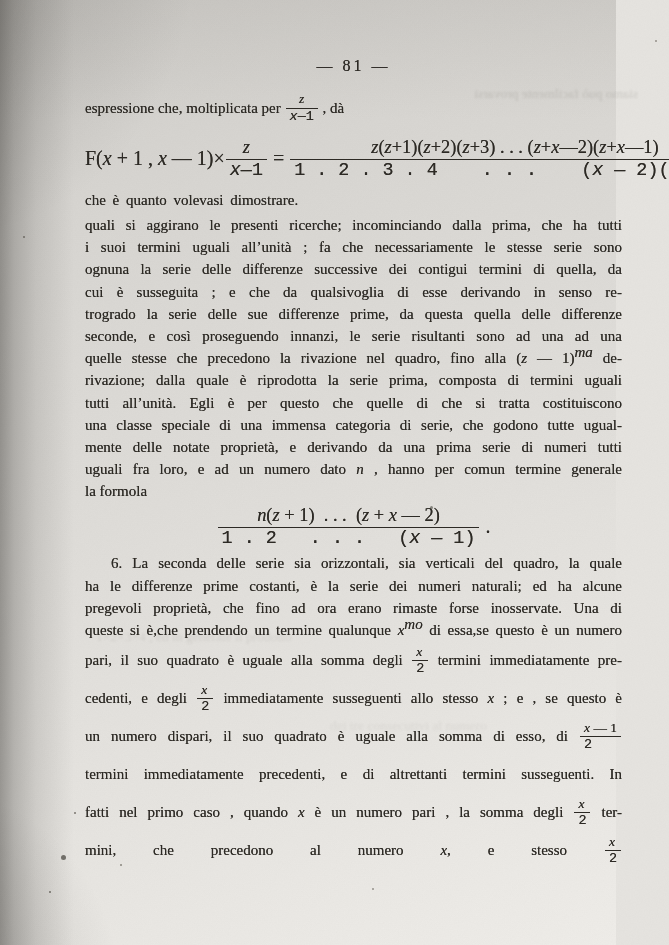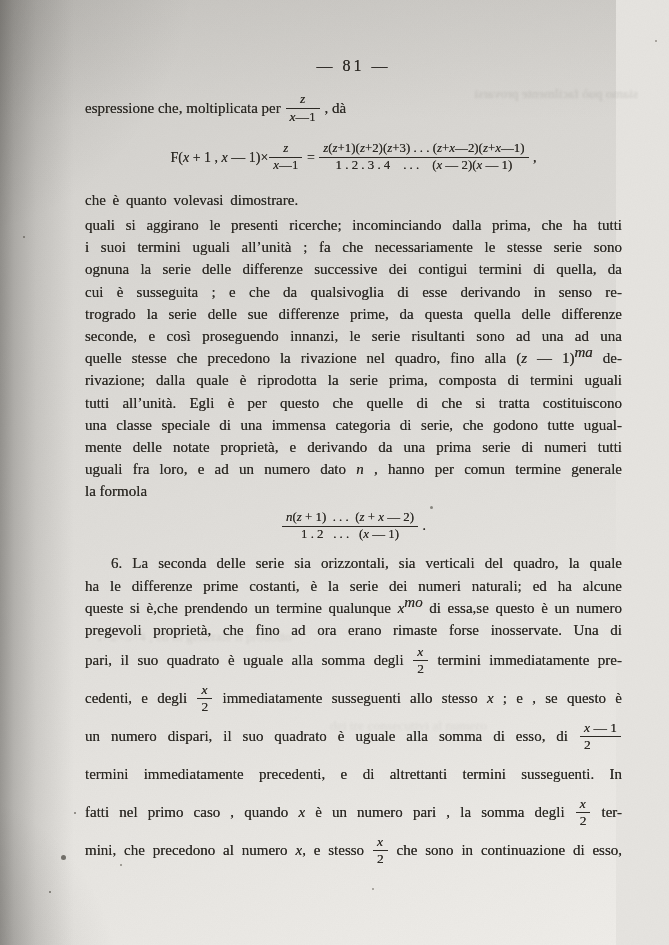--- a/index.html
+++ b/index.html
@@ -36,33 +36,33 @@
     font-size:15px;line-height:22.2px;height:22.2px;white-space:nowrap;
     text-shadow:0 0 .5px rgba(43,40,35,.8);
   }
   .ln.j{text-align:justify;text-align-last:justify;white-space:normal;overflow:hidden;}
   .ln.ind{text-indent:26px;}
   .ln.tall{line-height:38px;height:38px;}
   .intro{margin-top:10px;line-height:40px;height:40px;font-size:15px;}
   .closing{margin-top:4px;line-height:24px;height:24px;word-spacing:3px;}
   .para{margin-top:2px;}
   .formula{
-    text-align:center;font-size:14px;line-height:52px;height:52px;white-space:nowrap;
+    text-align:center;font-size:20px;line-height:52px;height:52px;white-space:nowrap;
     text-shadow:0 0 .5px rgba(43,40,35,.8);
   }
   .formula.f1{margin-top:4px;}
   .formula.f2{margin-top:0;line-height:48px;height:48px;}
   i{font-style:italic;}
   sup{font-size:15px;line-height:0;}
   .fr{
     display:inline-block;vertical-align:middle;text-align:center;
     line-height:1.08;font-size:.92em;position:relative;top:-1px;padding:0 1px;
   }
   .fr .fn{display:block;padding:0 4px 1px 4px;}
-  .fr .fd{display:block;border-top:1.3px solid #2b2823;padding:1px 4px 0 4px;}
+  .fr .fd{display:block;border-top:1.3px solid #2b2823;padding:1px 4px 0 4px;font-family:Liberation Mono, monospace;}
   .ln .fr{font-size:.9em;}
   .bleed{
     position:absolute;color:#6e6b64;pointer-events:none;font-size:13.5px;white-space:nowrap;
   }
   .b1{top:86px;left:388px;width:250px;opacity:.22;filter:blur(1.2px);transform:scaleX(-1);}
   .b2{top:629px;left:96px;opacity:.14;filter:blur(1px);}
   .b3{top:718px;left:330px;opacity:.10;filter:blur(1.2px);}
   .speck{position:absolute;border-radius:50%;pointer-events:none;}
   .s1{left:61px;top:855px;width:5px;height:5px;background:#55524c;opacity:.8;}
   .s2{left:49px;top:891px;width:2px;height:2px;background:#6e6b64;}
@@ -110,28 +110,28 @@
         <div class="ln j"><span>tutti all’unità. Egli è per questo che quelle di che si tratta costituiscono</span></div>
         <div class="ln j"><span>una classe speciale di una immensa categoria di serie, che godono tutte ugual-</span></div>
         <div class="ln j"><span>mente delle notate proprietà, e derivando da una prima serie di numeri tutti</span></div>
         <div class="ln j"><span>uguali fra loro, e ad un numero dato </span><i>n</i><span> , hanno per comun termine generale</span></div>
         <div class="ln"><span>la formola</span></div>
       </div>
     <div class="formula f2"><span class="fr"><span class="fn"><i>n</i><span>(</span><i>z</i><span> + 1) &nbsp;. . .&nbsp; (</span><i>z</i><span> + </span><i>x</i><span> — 2)</span></span><span class="fd"><span>1 . 2 &nbsp;&nbsp;. . .&nbsp;&nbsp; (</span><i>x</i><span> — 1)</span></span></span><span> .</span></div>
     <div class="para">
         <div class="ln ind j"><span>6. La seconda delle serie sia orizzontali, sia verticali del quadro, la quale</span></div>
         <div class="ln j"><span>ha le differenze prime costanti, è la serie dei numeri naturali; ed ha alcune</span></div>
+        <div class="ln j"><span>pregevoli proprietà, che fino ad ora erano rimaste forse inosservate. Una di</span></div>
         <div class="ln j"><span>queste si è,che prendendo un termine qualunque </span><i>x</i><sup><i>mo</i></sup><span> di essa,se questo è un numero</span></div>
-        <div class="ln j"><span>pregevoli proprietà, che fino ad ora erano rimaste forse inosservate. Una di</span></div>
         <div class="ln tall j"><span>pari, il suo quadrato è uguale alla somma degli </span><span class="fr"><span class="fn"><i>x</i></span><span class="fd"><span>2</span></span></span><span> termini immediatamente  pre-</span></div>
         <div class="ln tall j"><span>cedenti, e degli </span><span class="fr"><span class="fn"><i>x</i></span><span class="fd"><span>2</span></span></span><span> immediatamente susseguenti allo stesso </span><i>x</i><span> ; e , se questo è</span></div>
         <div class="ln tall j"><span>un numero dispari, il suo quadrato è uguale alla somma di esso, di </span><span class="fr"><span class="fn"><i>x</i><span> — 1</span></span><span class="fd"><span>2</span></span></span></div>
         <div class="ln tall j"><span>termini immediatamente precedenti, e di altrettanti termini susseguenti. In</span></div>
         <div class="ln tall j"><span>fatti nel primo caso , quando </span><i>x</i><span> è un numero pari , la somma degli </span><span class="fr"><span class="fn"><i>x</i></span><span class="fd"><span>2</span></span></span><span> ter-</span></div>
-        <div class="ln tall j"><span>mini, che precedono al numero </span><i>x</i><span>, e stesso </span><span class="fr"><span class="fn"><i>x</i></span><span class="fd"><span>2</span></span></span><span> che sono in continuazione di esso,</span></div>
+        <div class="ln tall j"><span>mini, che precedono al numero </span><i>x</i><span>, e stesso </span><span class="fr"><span class="fn"><i>x</i></span><span class="fd"><span>2</span></span></span></div>
       </div>
   </div>
 
   <svg class="grain" width="669" height="945" xmlns="http://www.w3.org/2000/svg">
     <filter id="g">
         <feTurbulence type="fractalNoise" baseFrequency="0.85" numOctaves="2" stitchTiles="stitch"></feTurbulence>
         <feColorMatrix type="matrix" values="0 0 0 0 0.25  0 0 0 0 0.24  0 0 0 0 0.22  0 0 0 0.55 0"></feColorMatrix>
       </filter>
     <rect width="669" height="945" filter="url(#g)" opacity="0.07"></rect>
   </svg>

